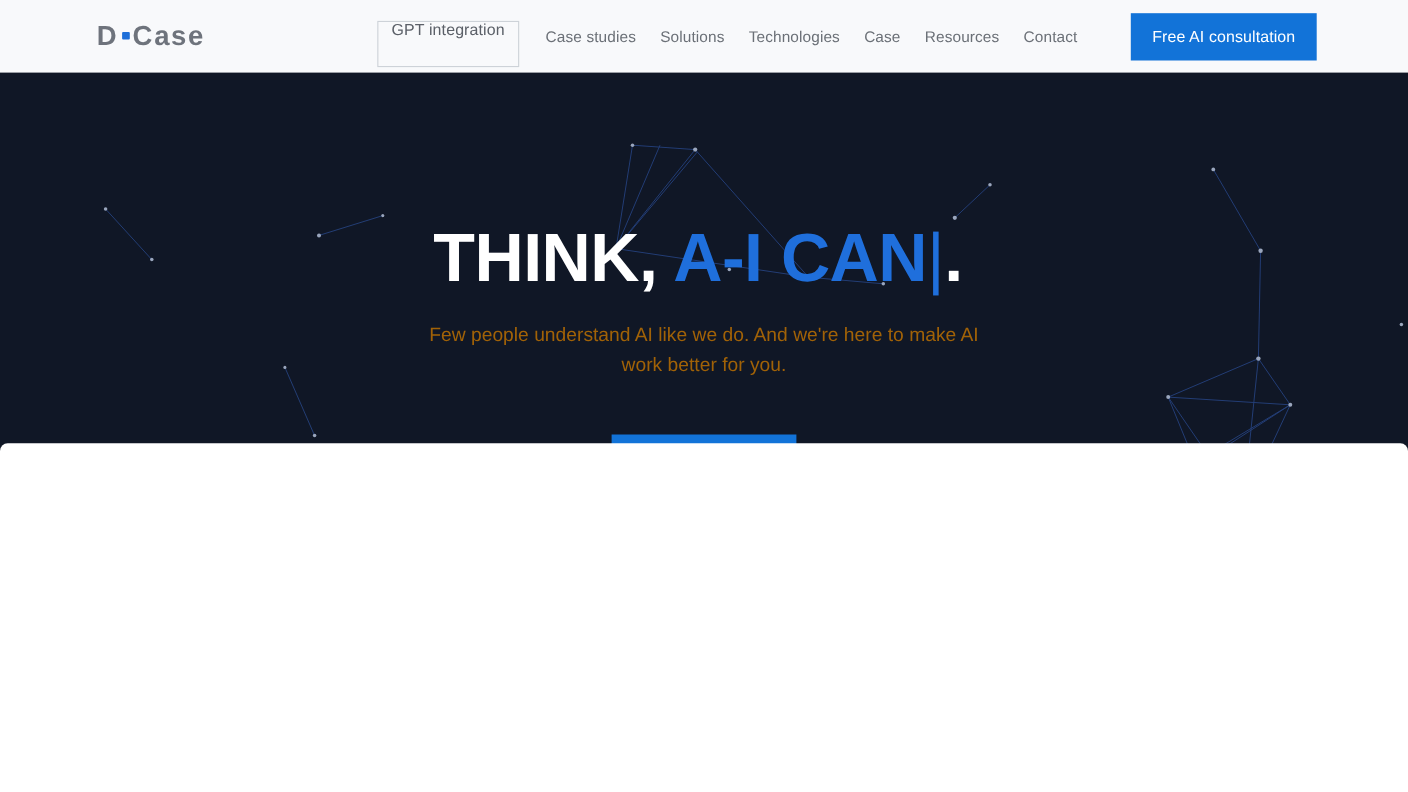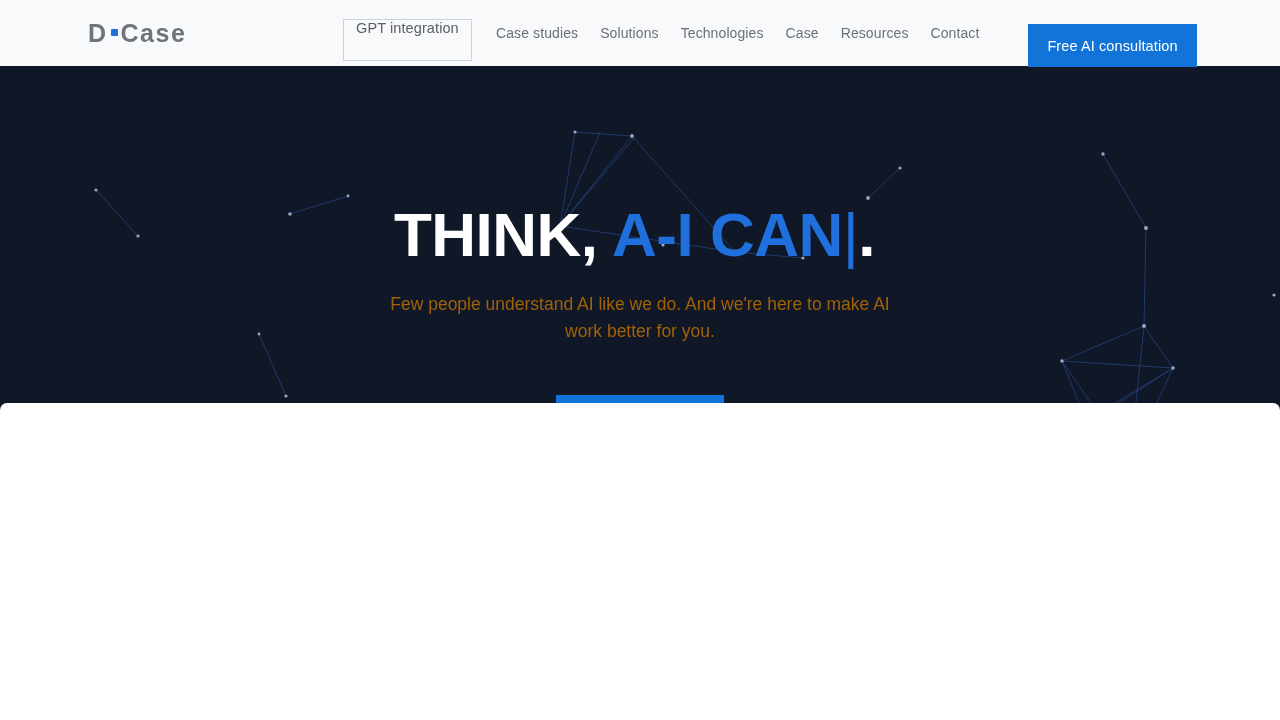--- a/index.html
+++ b/index.html
@@ -43,21 +43,21 @@
   }
   #main-nav .nav-link {
     font-size:14px; color:#6b7077; letter-spacing:.1px;
     margin-right:22px; cursor:pointer; white-space:nowrap;
   }
   #header-cta {
     position:absolute; right:83px; top:12px;
     width:169px; height:43px;
     background:#1273d8; color:#fff;
     display:flex; align-items:center; justify-content:center;
-    font-size:14.5px; letter-spacing:.1px; cursor:pointer;margin-top:12px;
+    font-size:14.5px; letter-spacing:.1px; cursor:pointer;
   }
 
   
   #hero {
     position:absolute; top:66px; left:0; width:1280px; height:654px;
     background:#101726;
     overflow:hidden;
   }
   #hero-bg { position:absolute; inset:0; width:1280px; height:654px; }
   #hero-content {

